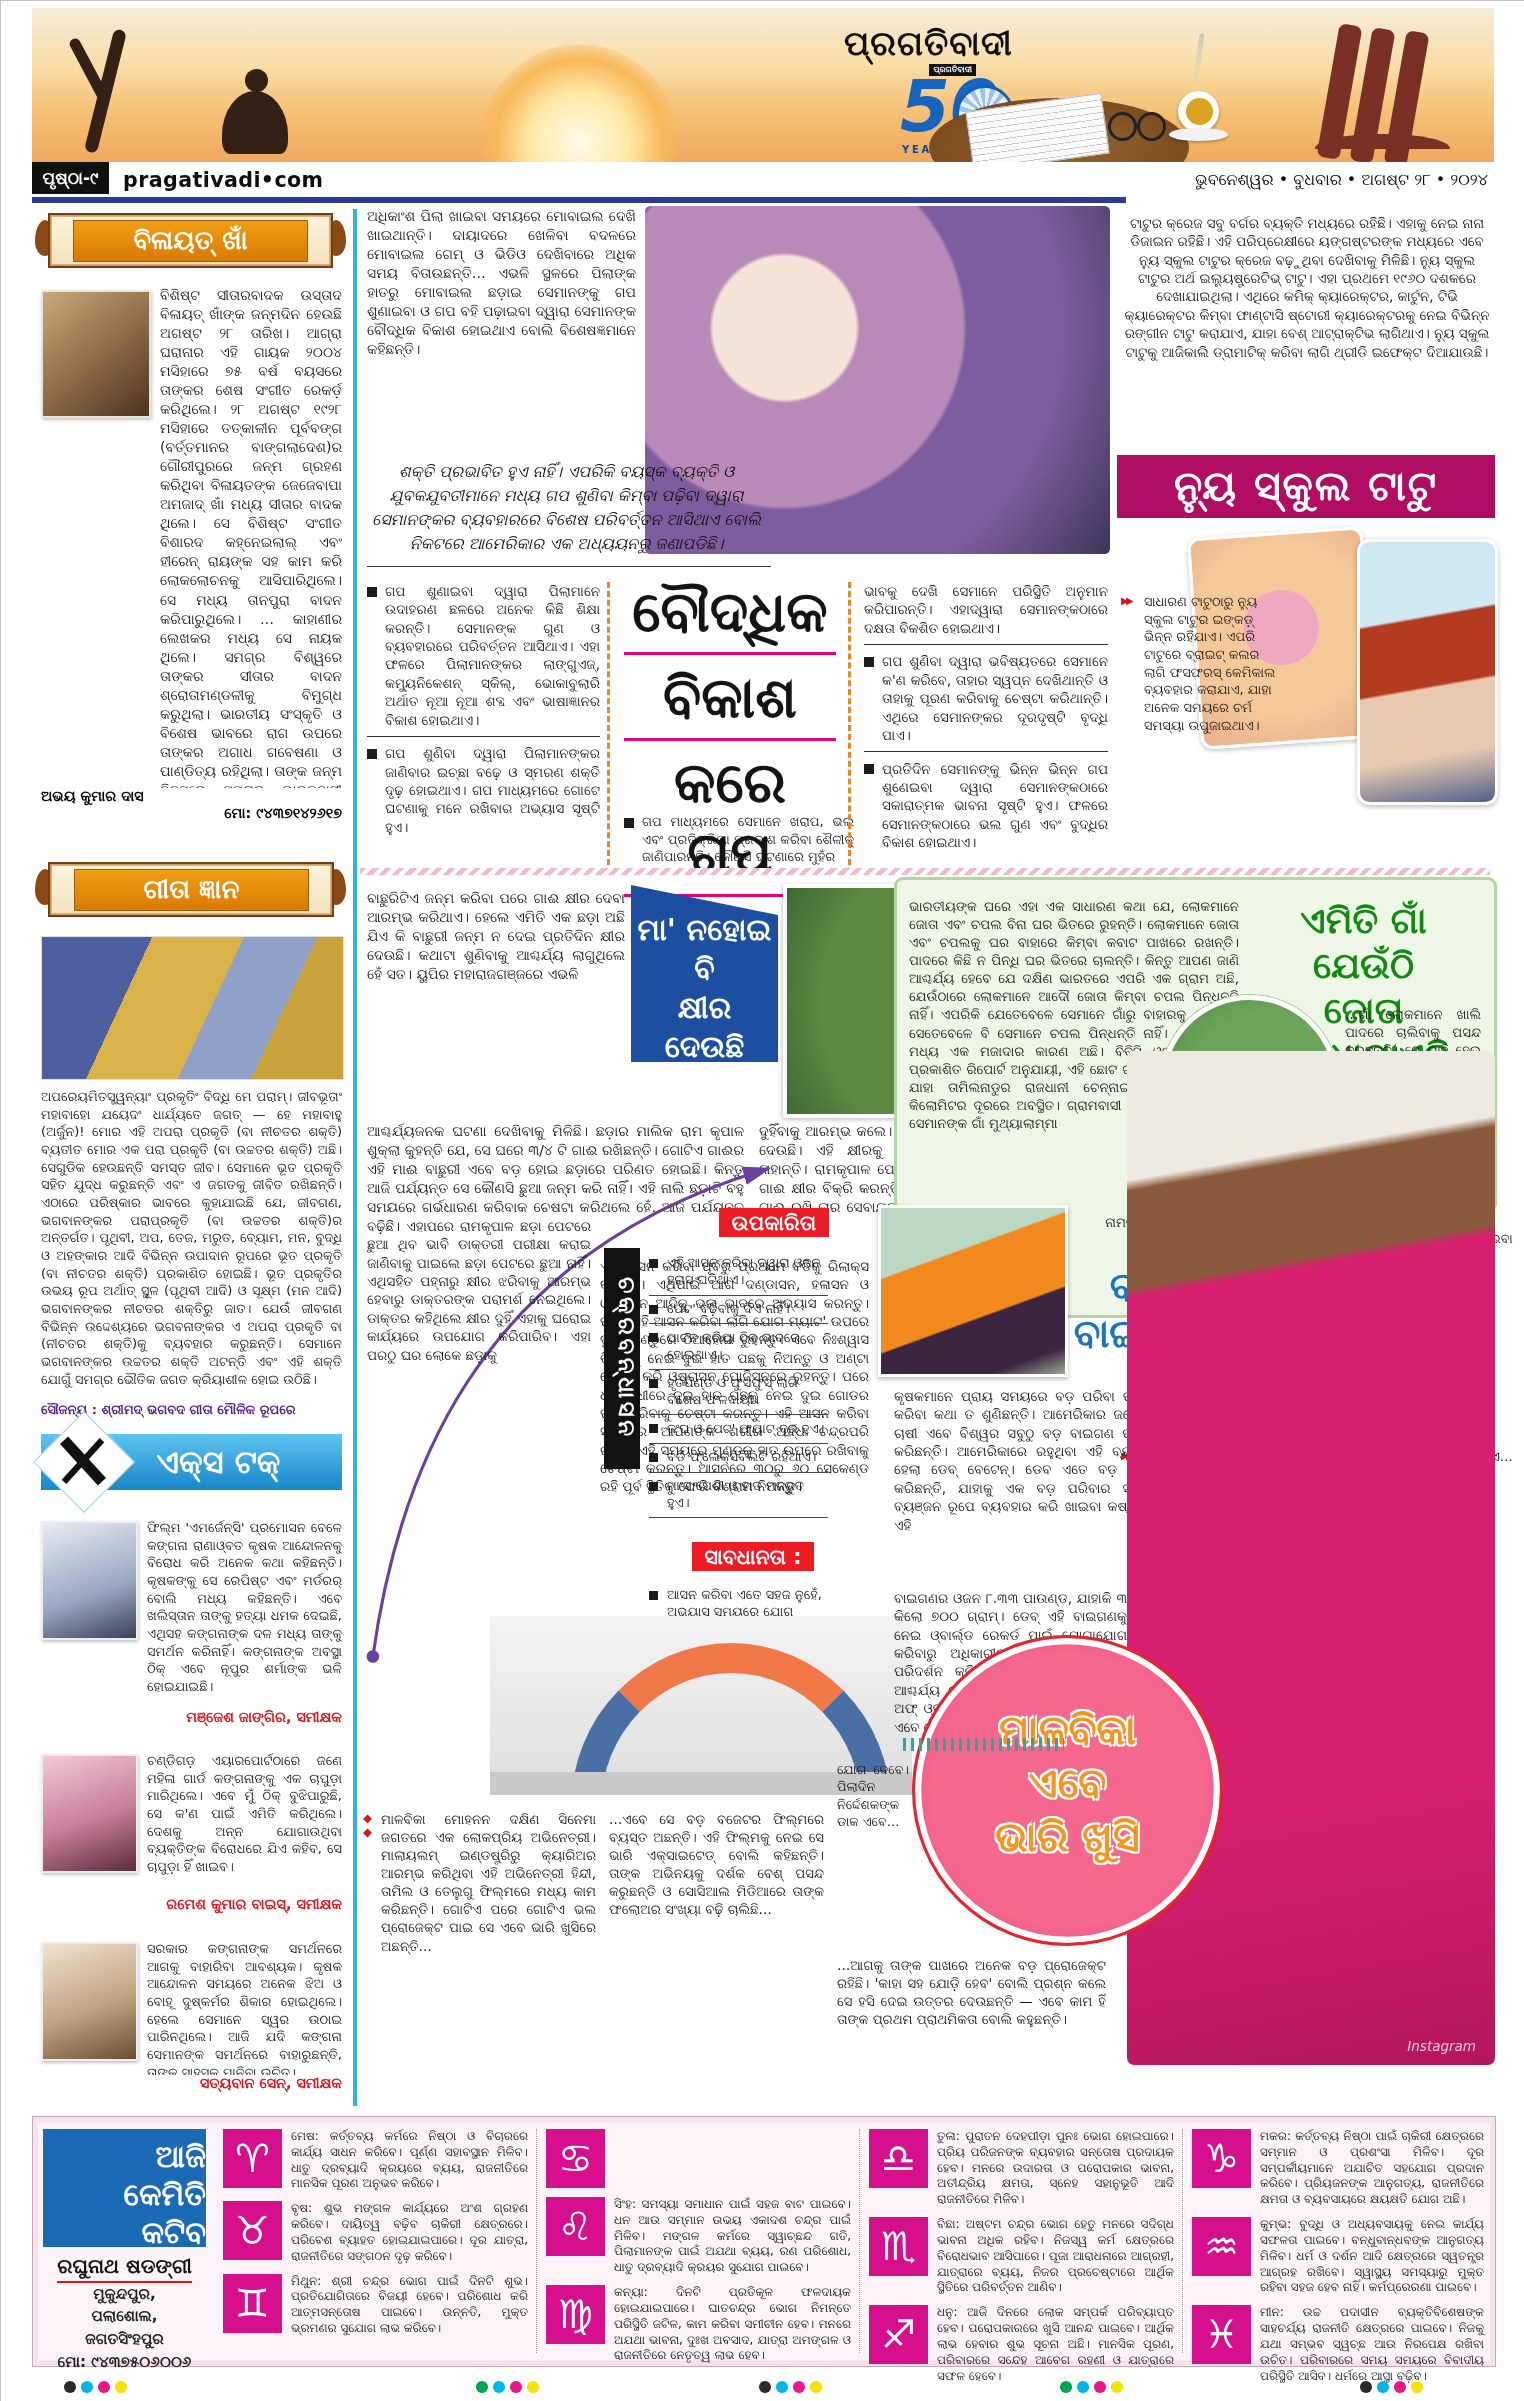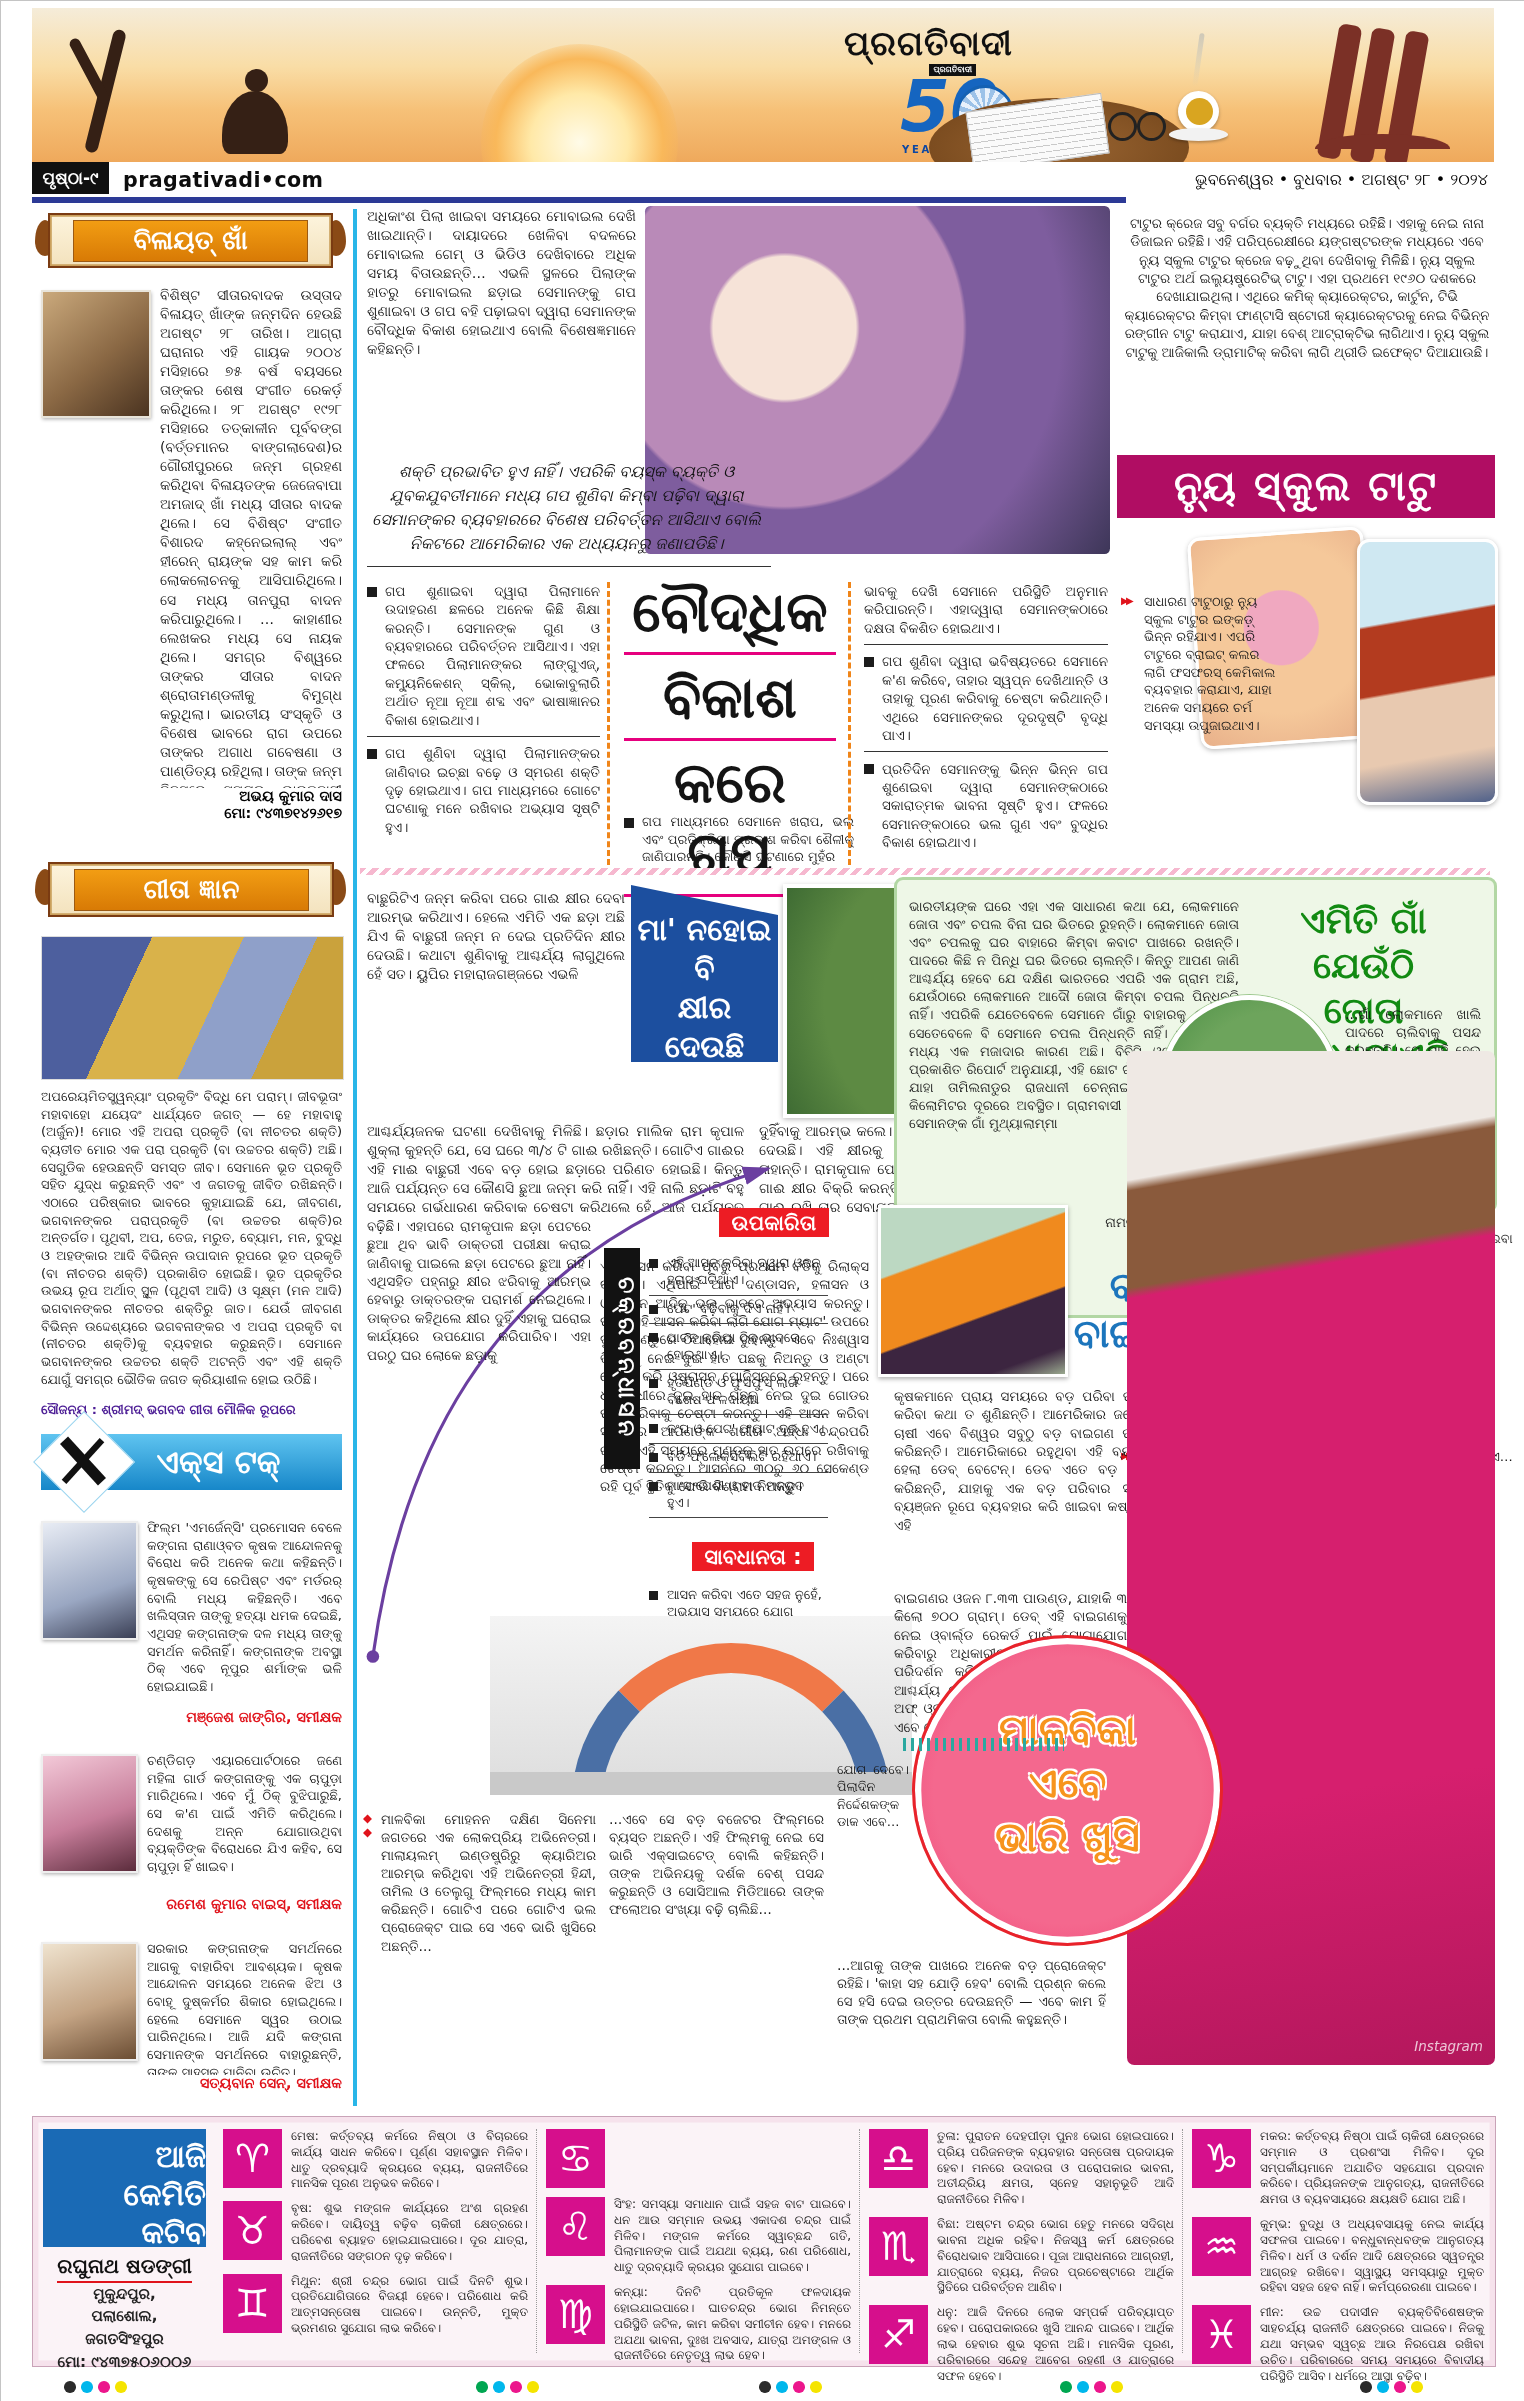--- a/index.html
+++ b/index.html
@@ -122,21 +122,21 @@
   <div class="abs cyanline" style="left:352px;top:208px;width:3.6px;height:1897px;"></div>
 
   <div class="abs wing" style="left:34px;top:219px;"></div>
   <div class="abs wing" style="left:325px;top:219px;"></div>
   <div class="abs ornate" style="left:47px;top:212px;width:235px;">
     <div class="ornate-in">ବିଳାୟତ୍ ଖାଁ</div>
   </div>
   <div class="abs" style="left:40px;top:285px;width:301px;height:556px;">
     <div class="ph" style="float:left;width:106px;height:124px;margin:3.6px 9px 3.6px 0;border:2.7px solid #e8e4da;box-shadow:0.9px 1.8px 3.6px rgba(0,0,0,.3);background:linear-gradient(140deg,#caa97c,#8a6844 55%,#4a3categorical320);background:linear-gradient(140deg,#caa97c,#8a6844 55%,#4a3320);"></div>
     <div class="bt" style="font-size:14px;height:502px;">ବିଶିଷ୍ଟ ସୀତାରବାଦକ ଉସ୍ତାଦ ବିଳାୟତ୍ ଖାଁଙ୍କ ଜନ୍ମଦିନ ହେଉଛି ଅଗଷ୍ଟ ୨୮ ତାରିଖ। ଆଗ୍ରା ଘରାନାର ଏହି ଗାୟକ ୨୦୦୪ ମସିହାରେ ୭୫ ବର୍ଷ ବୟସରେ ତାଙ୍କର ଶେଷ ସଂଗୀତ ରେକର୍ଡ଼ କରିଥିଲେ। ୨୮ ଅଗଷ୍ଟ ୧୯୨୮ ମସିହାରେ ତତ୍କାଳୀନ ପୂର୍ବବଙ୍ଗ (ବର୍ତ୍ତମାନର ବାଙ୍ଗଲାଦେଶ)ର ଗୌରୀପୁରରେ ଜନ୍ମ ଗ୍ରହଣ କରିଥିବା ବିଳାୟତଙ୍କ ଜେଜେବାପା ଅମଜାଦ୍ ଖାଁ ମଧ୍ୟ ସୀତାର ବାଦକ ଥିଲେ। ସେ ବିଶିଷ୍ଟ ସଂଗୀତ ବିଶାରଦ କହ୍ନେଇଲାଲ୍ ଏବଂ ହୀରେନ୍ ରାୟଙ୍କ ସହ କାମ କରି ଲୋକଲୋଚନକୁ ଆସିପାରିଥିଲେ। ସେ ମଧ୍ୟ ତାନପୁରା ବାଦନ କରିପାରୁଥିଲେ। … କାହାଣୀର ଲେଖକର ମଧ୍ୟ ସେ ନାୟକ ଥିଲେ। ସମଗ୍ର ବିଶ୍ୱରେ ତାଙ୍କର ସୀତାର ବାଦନ ଶ୍ରୋତାମଣ୍ଡଳୀକୁ ବିମୁଗ୍ଧ କରୁଥିଲା। ଭାରତୀୟ ସଂସ୍କୃତି ଓ ବିଶେଷ ଭାବରେ ରାଗ ଉପରେ ତାଙ୍କର ଅଗାଧ ଗବେଷଣା ଓ ପାଣ୍ଡିତ୍ୟ ରହିଥିଲା। ତାଙ୍କ ଜନ୍ମ ଦିବସରେ ସମଗ୍ର ଭାରତବାସୀ ତାଙ୍କ ପ୍ରତି ଥିବା ଭଲପାଇବା ଜଣାଉଛନ୍ତି।</div>
-    <div style="text-align:right;font-weight:bold;font-size:14.4px;">ଅଭୟ କୁମାର ଦାସ</div>
+    <div style="text-align:left;font-weight:bold;font-size:14.4px;">ଅଭୟ କୁମାର ଦାସ</div>
     <div style="text-align:right;font-weight:bold;font-size:14.4px;">ମୋ: ୯୪୩୭୧୪୨୬୧୭</div>
   </div>
 
   <div class="abs wing" style="left:34px;top:868px;"></div>
   <div class="abs wing" style="left:325px;top:868px;"></div>
   <div class="abs ornate" style="left:47px;top:861px;width:235px;padding-left:24px;">
     <div class="ornate-in">ଗୀତା ଜ୍ଞାନ</div>
   </div>
   <div class="abs ph" style="left:40px;top:935px;width:301px;height:142px;border:1.8px solid #ddd;
        background:linear-gradient(115deg,#4d5f9e 0 30%,#d9b24a 30% 55%,#8fa0c9 55% 75%,#caa23c 75%);"></div>
@@ -279,21 +279,21 @@
        background:linear-gradient(160deg,#bcd8c2 0 30%,#f08a1e 31% 62%,#3c2540 63% 88%,#9aa98f 100%);"></div>
   <div class="abs bluehead2" style="left:1069px;top:1263px;width:135px;">
     <div>ବଡ଼</div>
     <div>ବାଇଗଣ</div>
   </div>
   <div class="abs bt" style="left:893px;top:1386px;width:309px;height:197px;font-size:13.5px;">କୃଷକମାନେ ପ୍ରାୟ ସମୟରେ ବଡ଼ ପରିବା ଫଳାଇ ରେକର୍ଡ କରିବା କଥା ତ ଶୁଣିଛନ୍ତି। ଆମେରିକାର ଜଣେ ୬୨ ବର୍ଷୀୟ ଚାଷୀ ଏବେ ବିଶ୍ୱର ସବୁଠୁ ବଡ଼ ବାଇଗଣ ଫଳାଇ ରେକର୍ଡ କରିଛନ୍ତି। ଆମେରିକାରେ ରହୁଥିବା ଏହି ବ୍ୟକ୍ତିଙ୍କ ନାମ ହେଲା ଡେବ୍ ବେଟେନ୍। ଡେବ ଏତେ ବଡ଼ ବାଇଗଣ ଚାଷ କରିଛନ୍ତି, ଯାହାକୁ ଏକ ବଡ଼ ପରିବାର ସଦସ୍ୟ ମଧ୍ୟ ବ୍ୟଞ୍ଜନ ରୂପେ ବ୍ୟବହାର କରି ଖାଇବା କଷ୍ଟକର। କାରଣ ଏହି</div>
   <div class="abs bt" style="left:893px;top:1588px;width:233px;height:305px;font-size:13.5px;">ବାଇଗଣର ଓଜନ ୮.୩୩ ପାଉଣ୍ଡ, ଯାହାକି ୩ କିଲୋ ୭୦୦ ଗ୍ରାମ୍। ଡେବ୍ ଏହି ବାଇଗଣକୁ ନେଇ ଓ୍ବାର୍ଲ୍ଡ ରେକର୍ଡ ପାଇଁ ଯୋଗାଯୋଗ କରିବାରୁ ଅଧିକାରୀମାନେ ଡେବଙ୍କ କ୍ଷେତ ପରିଦର୍ଶନ କରି ବାଇଗଣର ଆକାର ଦେଖି ଆଶ୍ଚର୍ଯ୍ୟ ହୋଇଥିଲେ ଓ ଏହାକୁ ଗିନିଜ ବୁକ୍ ଅଫ୍ ଓ୍ବାର୍ଲ୍ଡ ରେକର୍ଡରେ ସାମିଲ କରିଥିଲେ। ଏବେ ଡେବଙ୍କ ଖୁସି କହିଲେ ନସରେ।</div>
 
   <div class="abs ph" style="left:1126px;top:1050px;width:368px;height:1014px;border-radius:7.2px;
        background:linear-gradient(170deg,#efe9e4 0 12%,#8a5a3c 13% 22%,#d61f6e 23% 72%,#b3175c 100%);">
-    <div class="abs watermark" style="right:12px;bottom:10.8px;">Instagram</div>
+    <div class="abs watermark" style="right:19px;bottom:10.8px;">Instagram</div>
   </div>
   <div class="abs pinkcircle" style="left:911px;top:1634px;width:305px;height:305px;">
     <div class="circletext" style="margin-top:66px;">
       <div>ମାଳବିକା</div>
       <div>ଏବେ</div>
       <div>ଭାରି ଖୁସି</div>
     </div>
   </div>
 
   <div class="abs teal-comb" style="left:902px;top:1737px;width:161px;height:12.6px;"></div>

